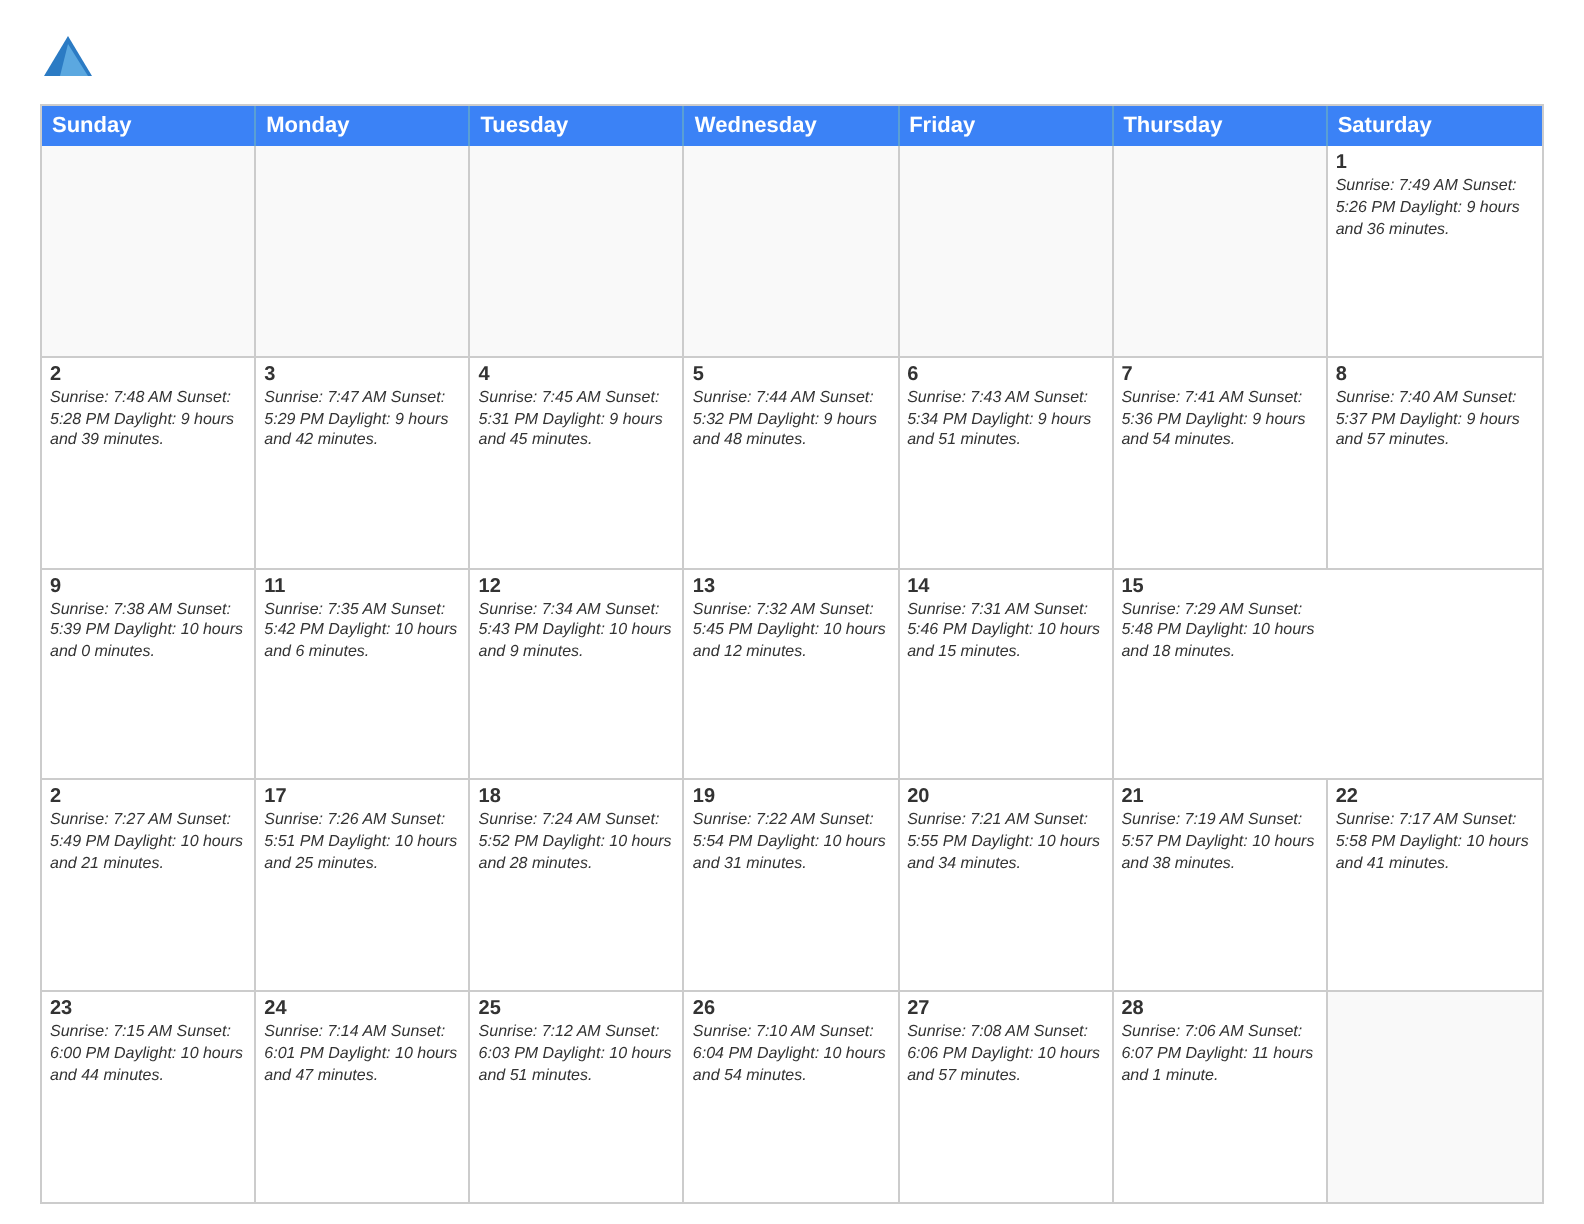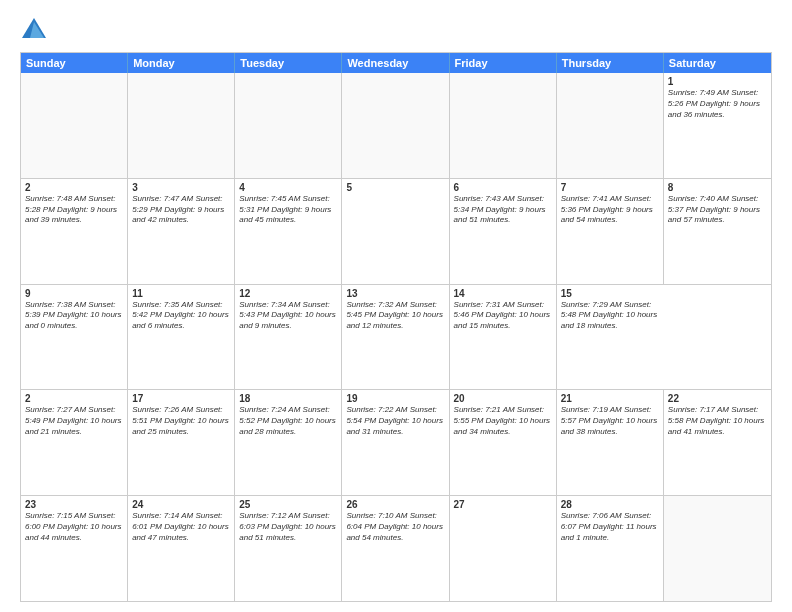--- a/index.html
+++ b/index.html
@@ -175,20 +175,23 @@
 Daylight: 9 hours and 42 minutes.</div>
           </div>
           <div class="cal-cell">
             <span class="day-num">4</span>
             <div class="day-info">Sunrise: 7:45 AM
 Sunset: 5:31 PM
 Daylight: 9 hours and 45 minutes.</div>
           </div>
           <div class="cal-cell">
             <span class="day-num">5</span>
+            <div class="day-info">Sunrise: 7:44 AM
+Sunset: 5:32 PM
+Daylight: 9 hours and 48 minutes.</div>
           </div>
           <div class="cal-cell">
             <span class="day-num">6</span>
             <div class="day-info">Sunrise: 7:43 AM
 Sunset: 5:34 PM
 Daylight: 9 hours and 51 minutes.</div>
           </div>
           <div class="cal-cell">
             <span class="day-num">7</span>
             <div class="day-info">Sunrise: 7:41 AM
@@ -304,20 +307,23 @@
 Daylight: 10 hours and 51 minutes.</div>
           </div>
           <div class="cal-cell">
             <span class="day-num">26</span>
             <div class="day-info">Sunrise: 7:10 AM
 Sunset: 6:04 PM
 Daylight: 10 hours and 54 minutes.</div>
           </div>
           <div class="cal-cell">
             <span class="day-num">27</span>
+            <div class="day-info">Sunrise: 7:08 AM
+Sunset: 6:06 PM
+Daylight: 10 hours and 57 minutes.</div>
           </div>
           <div class="cal-cell">
             <span class="day-num">28</span>
             <div class="day-info">Sunrise: 7:06 AM
 Sunset: 6:07 PM
 Daylight: 11 hours and 1 minute.</div>
           </div>
           <div class="cal-cell empty"></div>
         </div>
       </div>

